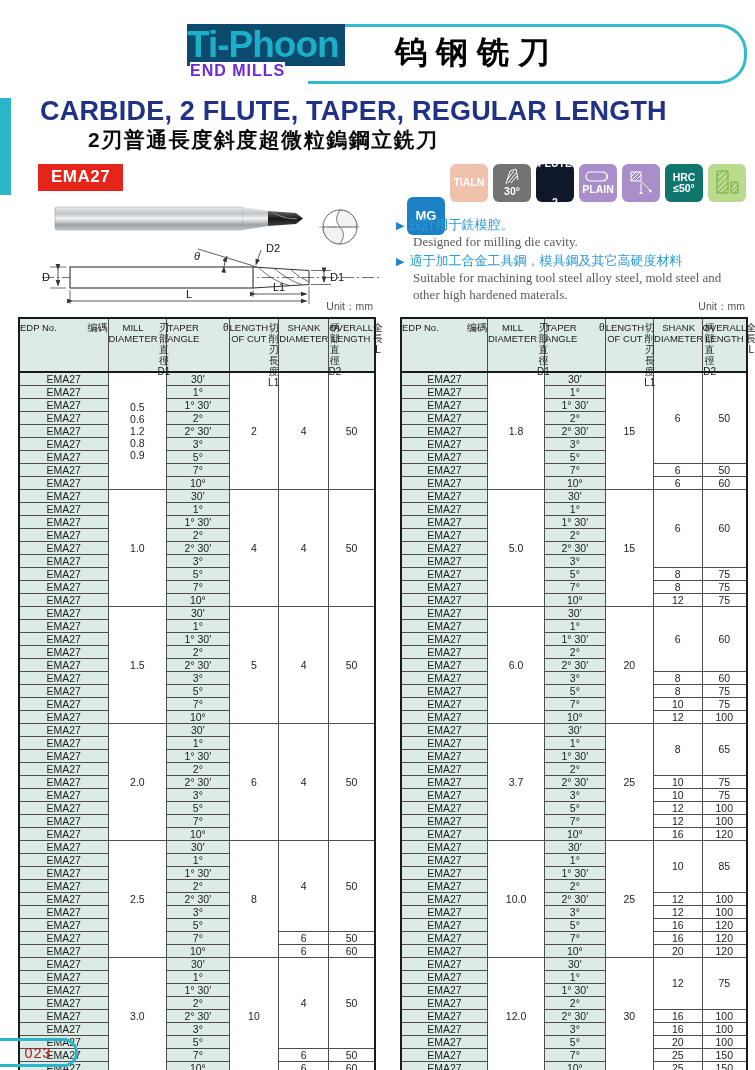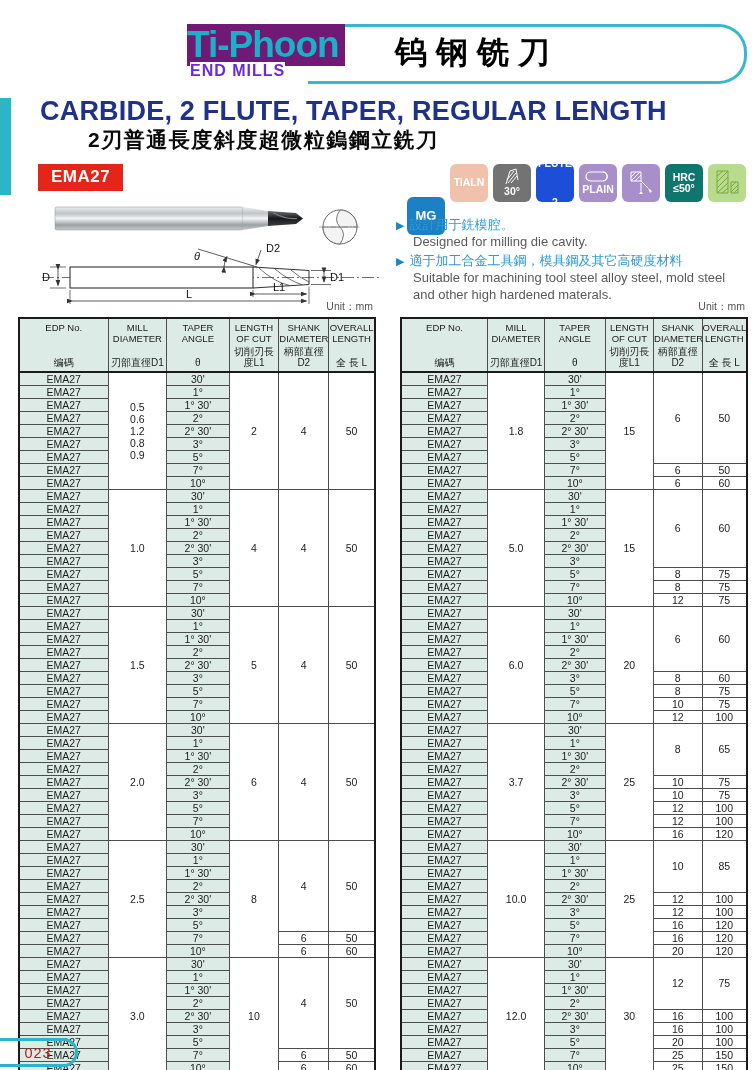--- a/index.html
+++ b/index.html
@@ -4,21 +4,21 @@
 <style>
   html,body{margin:0;padding:0;background:#fff;}
   .page{position:relative;width:755px;height:1070px;background:#fff;overflow:hidden;
         font-family:"Liberation Sans",sans-serif;color:#111;}
 
   
   .brand-outline{position:absolute;left:308px;top:24px;width:436px;height:54px;
      border-top:3px solid #35b9cd;border-right:3px solid #35b9cd;border-bottom:3px solid #35b9cd;
      border-radius:0 28px 28px 0;}
   .brand-name{position:absolute;left:187px;top:24px;font-size:37px;font-weight:bold;
-     color:#1cb0c8;letter-spacing:-1px;background:#701a75;padding-right:6px;}
+     color:#1cb0c8;letter-spacing:-1px;background:#0c4a6e;padding-right:6px;}
   .brand-sub{position:absolute;left:190px;top:62px;font-size:16px;font-weight:bold;color:#6d28d9;letter-spacing:1px;background:#fff;}
   .brand-cn{position:absolute;left:395px;top:31px;font-size:32px;font-weight:bold;color:#000;letter-spacing:9px;white-space:nowrap;}
 
   
   .accent-bar{position:absolute;left:0;top:98px;width:11px;height:97px;background:#2ab5c9;}
   .title-en{position:absolute;left:40px;top:96px;font-size:27px;font-weight:bold;color:#1f3286;letter-spacing:0.2px;}
   .title-cn{position:absolute;left:40px;top:126px;font-size:21px;font-weight:bold;color:#0a0a0a;letter-spacing:1.5px;margin-left:48px;}
   .model-badge{position:absolute;left:38px;top:164px;background:#e52519;color:#fff;
      font-size:17px;font-weight:bold;padding:3px 13px 4px 13px;letter-spacing:0.5px;}
 
@@ -31,32 +31,32 @@
   .badge svg{display:block;margin-bottom:1px;}
 
   
   .diagram{position:absolute;left:28px;top:196px;width:362px;height:110px;}
 
   
   .features{position:absolute;left:396px;top:216px;width:352px;}
   .feature{margin-bottom:2px;}
   .feature-cn{color:#2e9bd6;font-size:13px;line-height:1.35;}
   .feature-cn .bullet{color:#1787c9;font-size:11px;margin-right:5px;}
-  .feature-en{color:#5a5a5a;font-size:13px;line-height:1.3;padding-left:17px;}
+  .feature-en{color:#5a5a5a;font-size:13px;line-height:1.3;padding-left:17px;font-family:Liberation Serif, serif;}
 
   
   .tables{position:absolute;left:18px;top:300px;width:730px;display:flex;justify-content:space-between;}
   .table-block{display:flex;flex-direction:column;}
   .table-block.left{width:358px;}
   .table-block.right{width:348px;}
   .unit-label{text-align:right;font-size:10.5px;color:#555;height:17px;padding-right:3px;}
   table.spec{width:100%;border-collapse:collapse;table-layout:fixed;border:2px solid #1a1a1a;}
   table.spec th{background:#dcebe6;border:1px solid #4d4d4d;border-bottom:2px solid #1a1a1a;
      font-weight:normal;font-size:9.5px;color:#1a1a1a;padding:2px 0;height:48px;vertical-align:middle;}
-  .th-inner{display:flex;flex-direction:column;justify-content:space-between;height:46px;}
+  .th-inner{display:flex;justify-content:space-between;height:46px;}
   .th-en{line-height:1.2;}
   .th-cn{font-size:10px;line-height:1.1;}
   table.spec td{border:1px solid #4d4d4d;text-align:center;vertical-align:middle;
      font-size:10.5px;color:#1c1c1c;height:12px;line-height:11px;padding:0;}
   td.edp{background:#dcebe6;border-top:1px solid #fff;border-bottom:1px solid #fff;}
   td.angle{background:#dcebe6;border:1px solid #6a6a6a;}
   td.gfirst{border-top:2px solid #1a1a1a;}
   td.dia div{line-height:12px;}
 
   
@@ -91,21 +91,21 @@
         <span>
           <svg width="20" height="17" viewBox="0 0 20 17">
             <g fill="none" stroke="#fff" stroke-width="1">
               <path d="M4 16 L8 3 L14 1 L16 12"></path>
               <path d="M5 12 L12 3 M6 15 L14 5 M9 15 L15 8"></path>
             </g>
           </svg>
         </span>
         <div>30°</div>
       </div>
-      <div class="badge" style="background: #1d4ed8; gap: 28px;">
+      <div class="badge" style="background: #0f172a; gap: 28px;">
         <div>FLUTE</div>
         <div>2</div>
       </div>
       <div class="badge" style="background: rgb(169, 143, 201);">
         <span>
           <svg width="26" height="13" viewBox="0 0 26 13">
             <rect x="1" y="2" width="21" height="9" rx="4.5" fill="none" stroke="#fff" stroke-width="1.2"></rect>
             <path d="M18 2 a4.5 4.5 0 0 1 0 9" fill="none" stroke="#fff" stroke-width="1"></path>
           </svg>
         </span>

